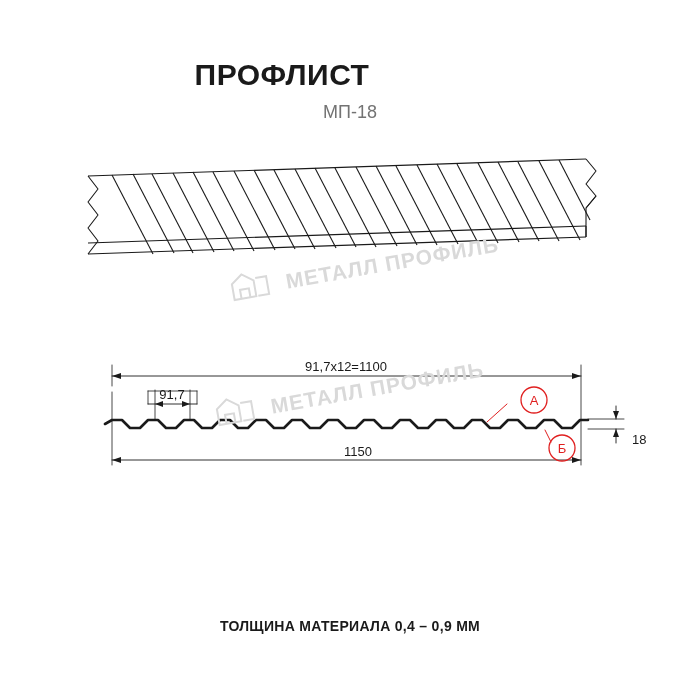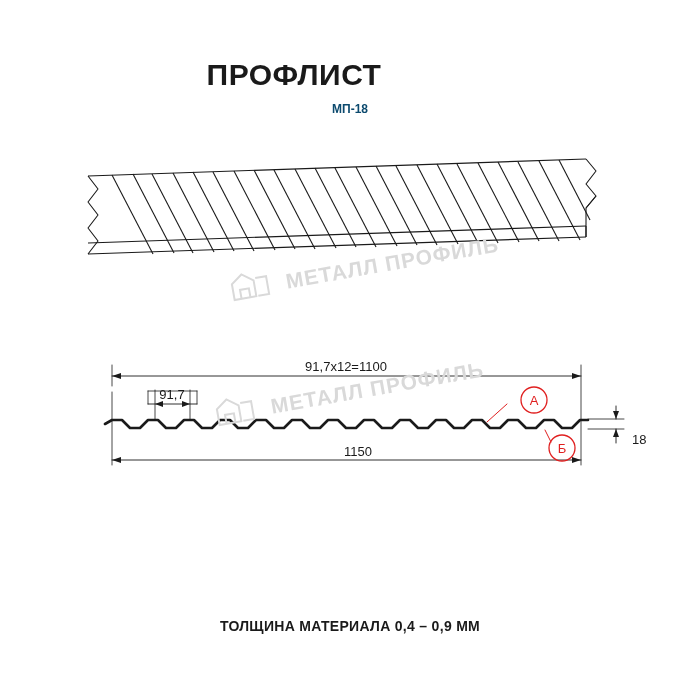--- a/index.html
+++ b/index.html
@@ -22,31 +22,30 @@
   .title {
     position: absolute;
     top: 58px;
     left: 0;
     width: 564px;
     text-align: center;
     font-size: 30px;
     font-weight: bold;
     letter-spacing: 0.5px;
     color: #1a1a1a;
-    padding-left: 12px;
   }
   .subtitle {
     position: absolute;
     top: 102px;
     left: 0;
     width: 700px;
     text-align: center;
-    font-size: 12px;
-    font-weight: bold;
-    color: #0c4a6e;
+    font-size: 18px;
+    font-weight: normal;
+    color: #737373;
   }
   .footnote {
     position: absolute;
     top: 618px;
     left: 0;
     width: 700px;
     text-align: center;
     font-size: 14px;
     font-weight: bold;
     letter-spacing: 0.3px;

